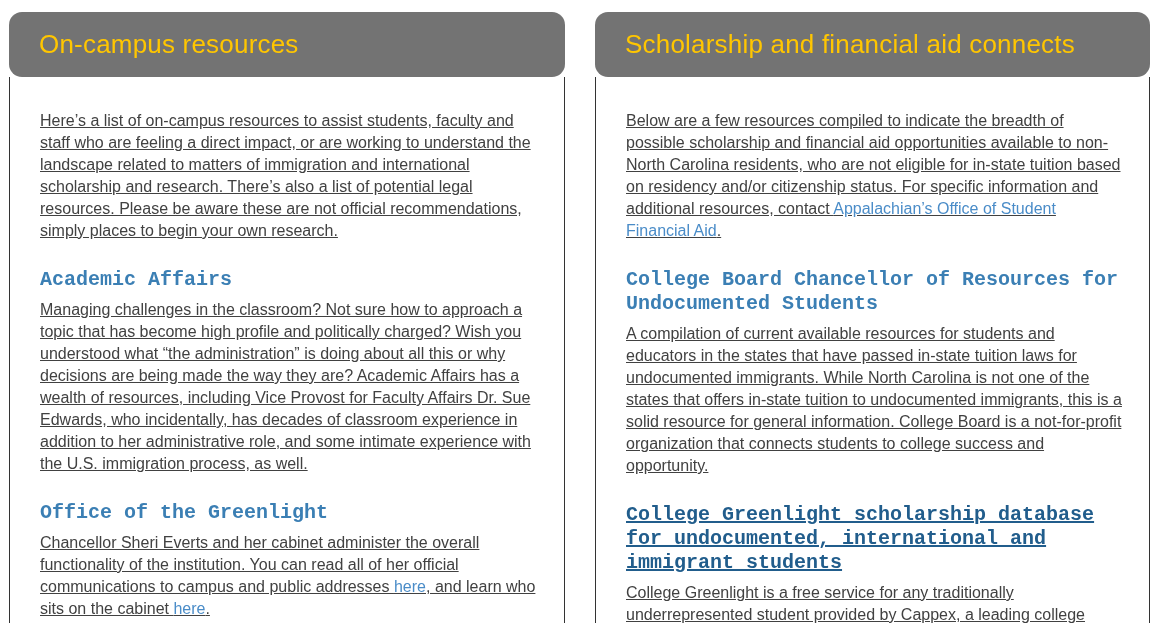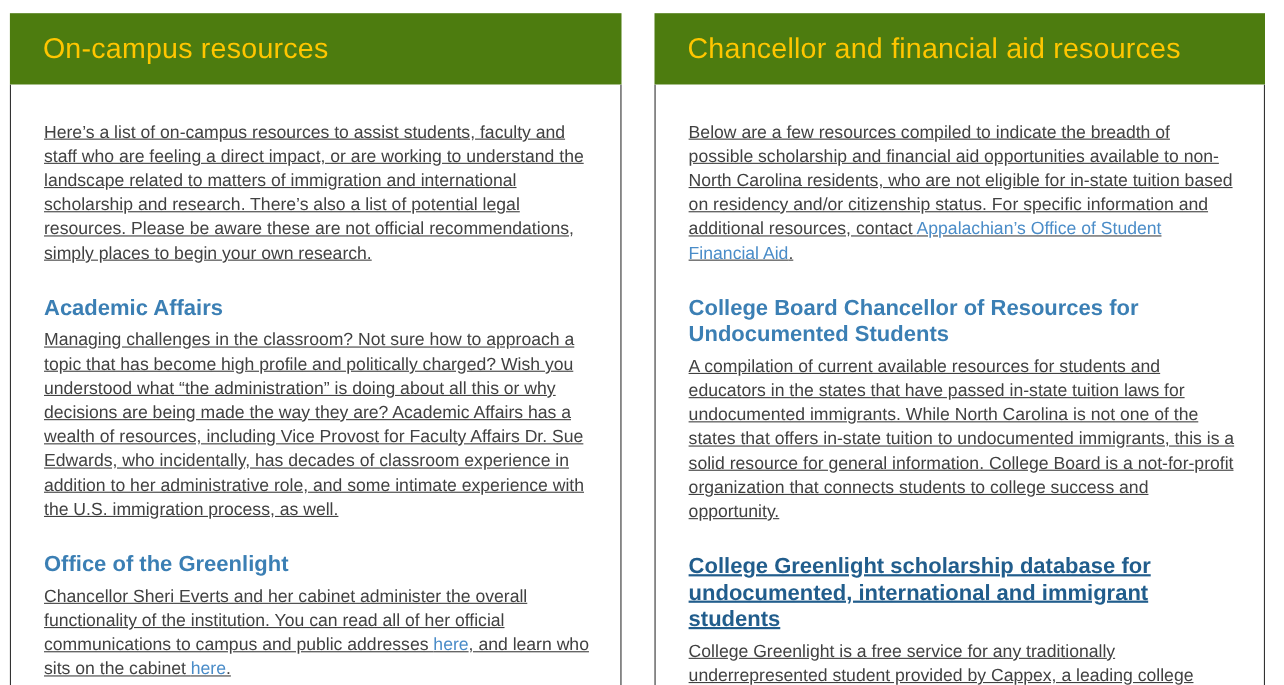--- a/index.html
+++ b/index.html
@@ -13,26 +13,27 @@
   .page {
     display: flex;
     gap: 30px;
     padding: 12px 16px 0 9px;
     box-sizing: border-box;
   }
   .panel { flex: 0 0 auto; }
   .panel.left  { width: 556px; }
   .panel.right { width: 555px; }
   .panel-header {
-    background: #4d7c0f;
+    background: #737373;
     height: 65px;
     display: flex;
     align-items: center;
     padding: 0 30px;
     box-sizing: border-box;
+    border-radius: 13px;
   }
   .panel-title {
     margin: 0;
     color: #ffc600;
     font-size: 26px;
     font-weight: 400;
     letter-spacing: 0.2px;
     white-space: nowrap;
   }
   .panel-body {
@@ -49,20 +50,21 @@
     line-height: 22px;
     color: #414141;
     text-decoration: underline;
   }
   .section-heading {
     margin: 26px 0 7px 0;
     font-size: 20px;
     line-height: 24px;
     font-weight: 700;
     color: #3b7fb4;
+    font-family: Liberation Mono, monospace;
   }
   a.inline-link {
     color: #4a8cc8;
     text-decoration: none;
     cursor: pointer;
   }
   .section-heading a.inline-link {
     color: #215d8c;
     text-decoration: underline;
   }
@@ -80,21 +82,21 @@
         <p><span>Here’s a list of on-campus resources to assist students, faculty and staff who are feeling a direct impact, or are working to understand the landscape related to matters of immigration and international scholarship and research. There’s also a list of potential legal resources. Please be aware these are not official recommendations, simply places to begin your own research.</span></p>
         <h3 class="section-heading"><span>Academic Affairs</span></h3>
         <p><span>Managing challenges in the classroom? Not sure how to approach a topic that has become high profile and politically charged? Wish you understood what “the administration” is doing about all this or why decisions are being made the way they are? Academic Affairs has a wealth of resources, including Vice Provost for Faculty Affairs Dr. Sue Edwards, who incidentally, has decades of classroom experience in addition to her administrative role, and some intimate experience with the U.S. immigration process, as well.</span></p>
         <h3 class="section-heading"><span>Office of the Greenlight</span></h3>
         <p><span>Chancellor Sheri Everts and her cabinet administer the overall functionality of the institution. You can read all of her official communications to campus and public addresses </span><a href="#" class="inline-link">here</a><span>, and learn who sits on the cabinet </span><a href="#" class="inline-link">here</a><span>.</span></p>
       </div>
   </section>
 
   <section class="panel right">
     <header class="panel-header">
-      <h2 class="panel-title">Chancellor and financial aid resources</h2>
+      <h2 class="panel-title">Scholarship and financial aid connects</h2>
     </header>
     <div class="panel-body">
         <p><span>Below are a few resources compiled to indicate the breadth of possible scholarship and financial aid opportunities available to non-North Carolina residents, who are not eligible for in-state tuition based on residency and/or citizenship status. For specific information and additional resources, contact </span><a href="#" class="inline-link">Appalachian’s Office of Student Financial Aid</a><span>.</span></p>
         <h3 class="section-heading"><span>College Board Chancellor of Resources for Undocumented Students</span></h3>
         <p><span>A compilation of current available resources for students and educators in the states that have passed in-state tuition laws for undocumented immigrants. While North Carolina is not one of the states that offers in-state tuition to undocumented immigrants, this is a solid resource for general information. College Board is a not-for-profit organization that connects students to college success and opportunity.</span></p>
         <h3 class="section-heading"><a href="#" class="inline-link">College Greenlight scholarship database for undocumented, international and immigrant students</a></h3>
         <p><span>College Greenlight is a free service for any traditionally underrepresented student provided by Cappex, a leading college search website that has a working relationship with hundreds of</span></p>
       </div>
   </section>
 

